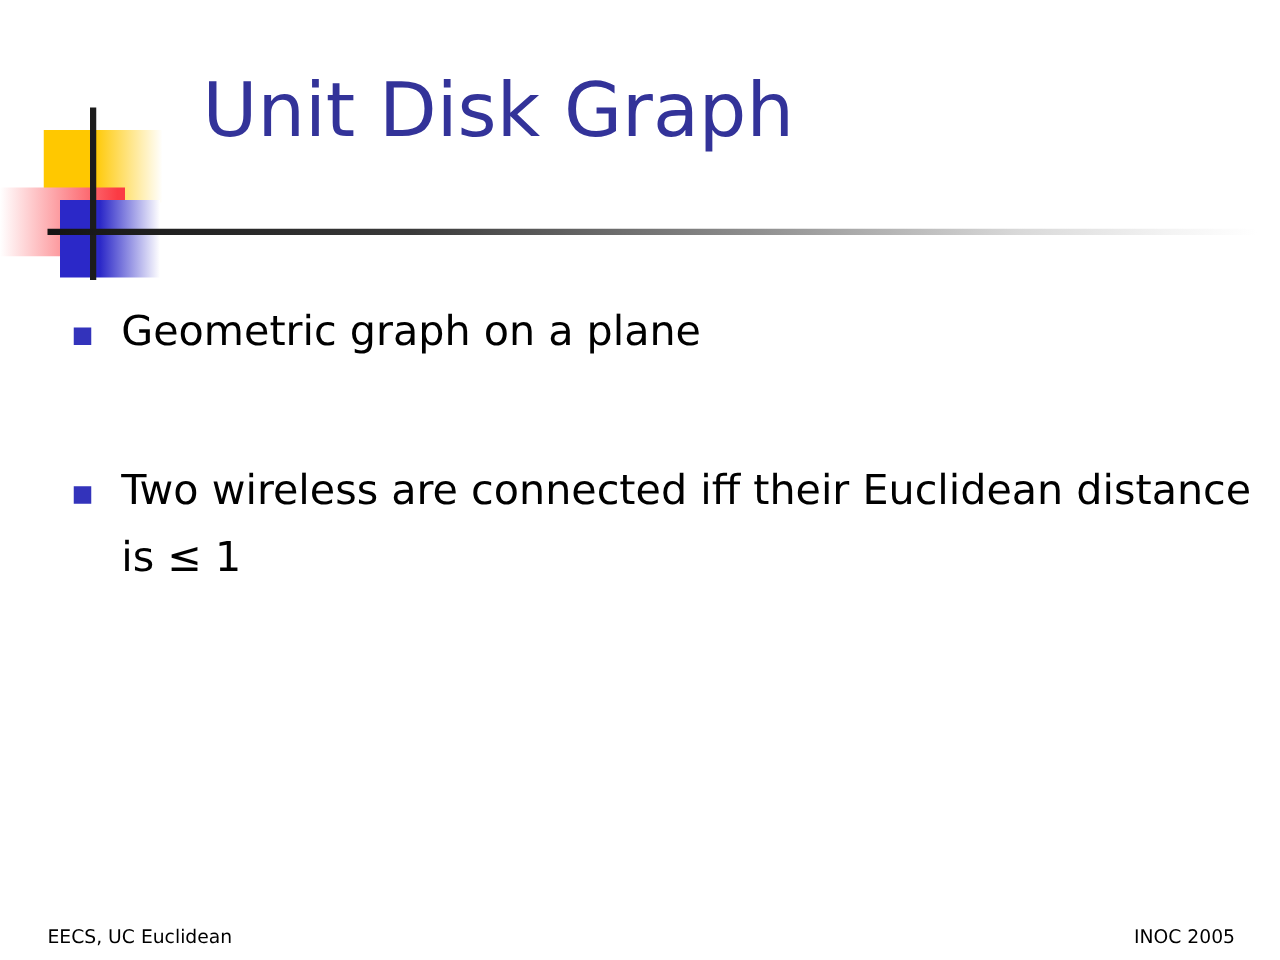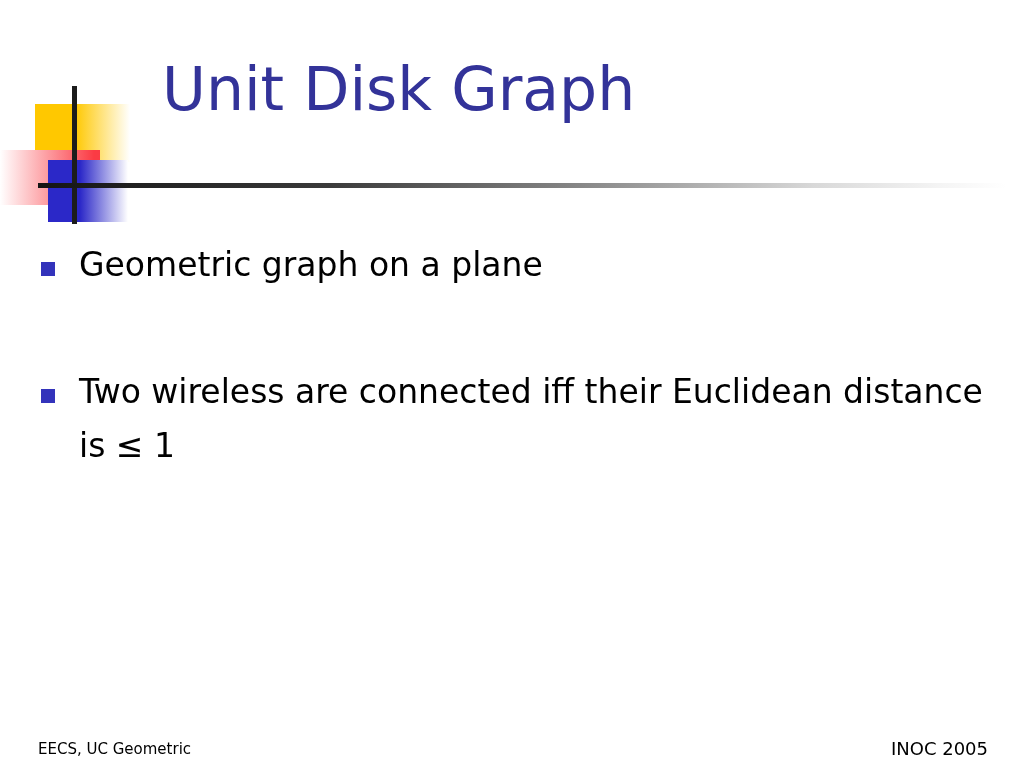--- a/index.html
+++ b/index.html
@@ -89,21 +89,21 @@
     font-weight: 400;
     color: #333399;
     letter-spacing: 0px;
     white-space: nowrap;
     margin-left: 36px;
   }
 
   
   .body-list {
     position: absolute;
-    left: 39px;
+    left: 57px;
     top: 238px;
     width: 960px;
   }
 
   .bullet-item {
     position: relative;
     padding-left: 40px;
     font-family: "DejaVu Sans", sans-serif;
     font-size: 33px;
     line-height: 54px;
@@ -139,21 +139,21 @@
     font-size: 15px;
     line-height: 20px;
     color: #000000;
   }
 
   .footer-right {
     position: absolute;
     right: 36px;
     top: 739px;
     font-family: "DejaVu Sans", sans-serif;
-    font-size: 18px;
+    font-size: 15px;
     line-height: 20px;
     color: #000000;
     text-align: right;
   }
 </style>
 </head>
 <body>
 
 <div class="slide">
 
@@ -179,17 +179,17 @@
     <div class="bullet-item">
       <span class="marker"></span>
       <span class="text"><span>Two wireless are connected </span><span class="em">iff</span><span>  their Euclidean distance is ≤ 1</span></span>
     </div>
 
     <div class="gap-2"></div>
 
 
   </div>
 
-  <div class="footer-left">EECS, UC Geometric</div>
+  <div class="footer-left">EECS, UC Euclidean</div>
 
   <div class="footer-right">INOC 2005</div>
 
 </div>
 
 </body></html>

